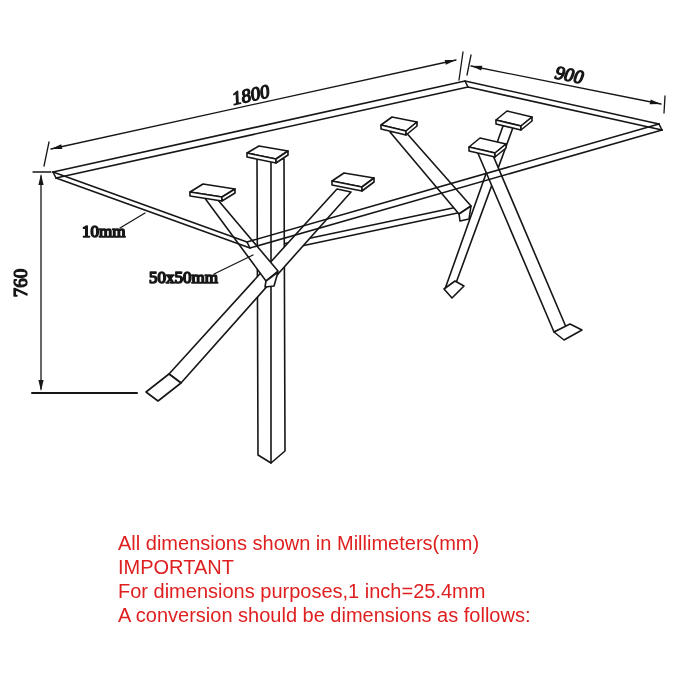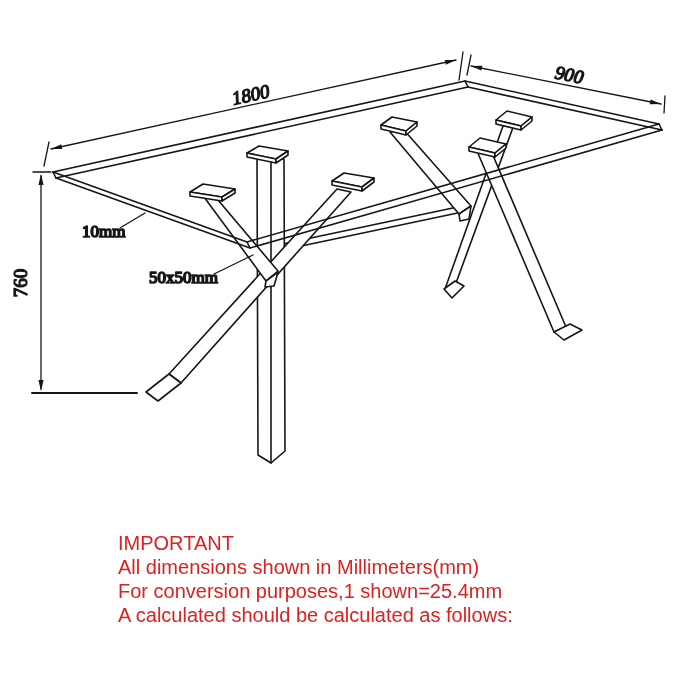--- a/index.html
+++ b/index.html
@@ -147,19 +147,19 @@
       <text class="callout" x="82" y="237">10mm</text>
     </g>
 
     <g>
       <line x1="214" y1="274" x2="253" y2="255" stroke-width="1.3"></line>
       <text class="callout" x="149" y="283">50x50mm</text>
     </g>
   </svg>
 
   <div id="notes">
+    <div class="note-line">All dimensions shown in Millimeters(mm)</div>
     <div class="note-line">IMPORTANT</div>
-    <div class="note-line">All dimensions shown in Millimeters(mm)</div>
-    <div class="note-line">For conversion purposes,1 shown=25.4mm</div>
-    <div class="note-line">A calculated should be calculated as follows:</div>
+    <div class="note-line">For dimensions purposes,1 inch=25.4mm</div>
+    <div class="note-line">A conversion should be dimensions as follows:</div>
   </div>
 
 </div>
 
 </body></html>

